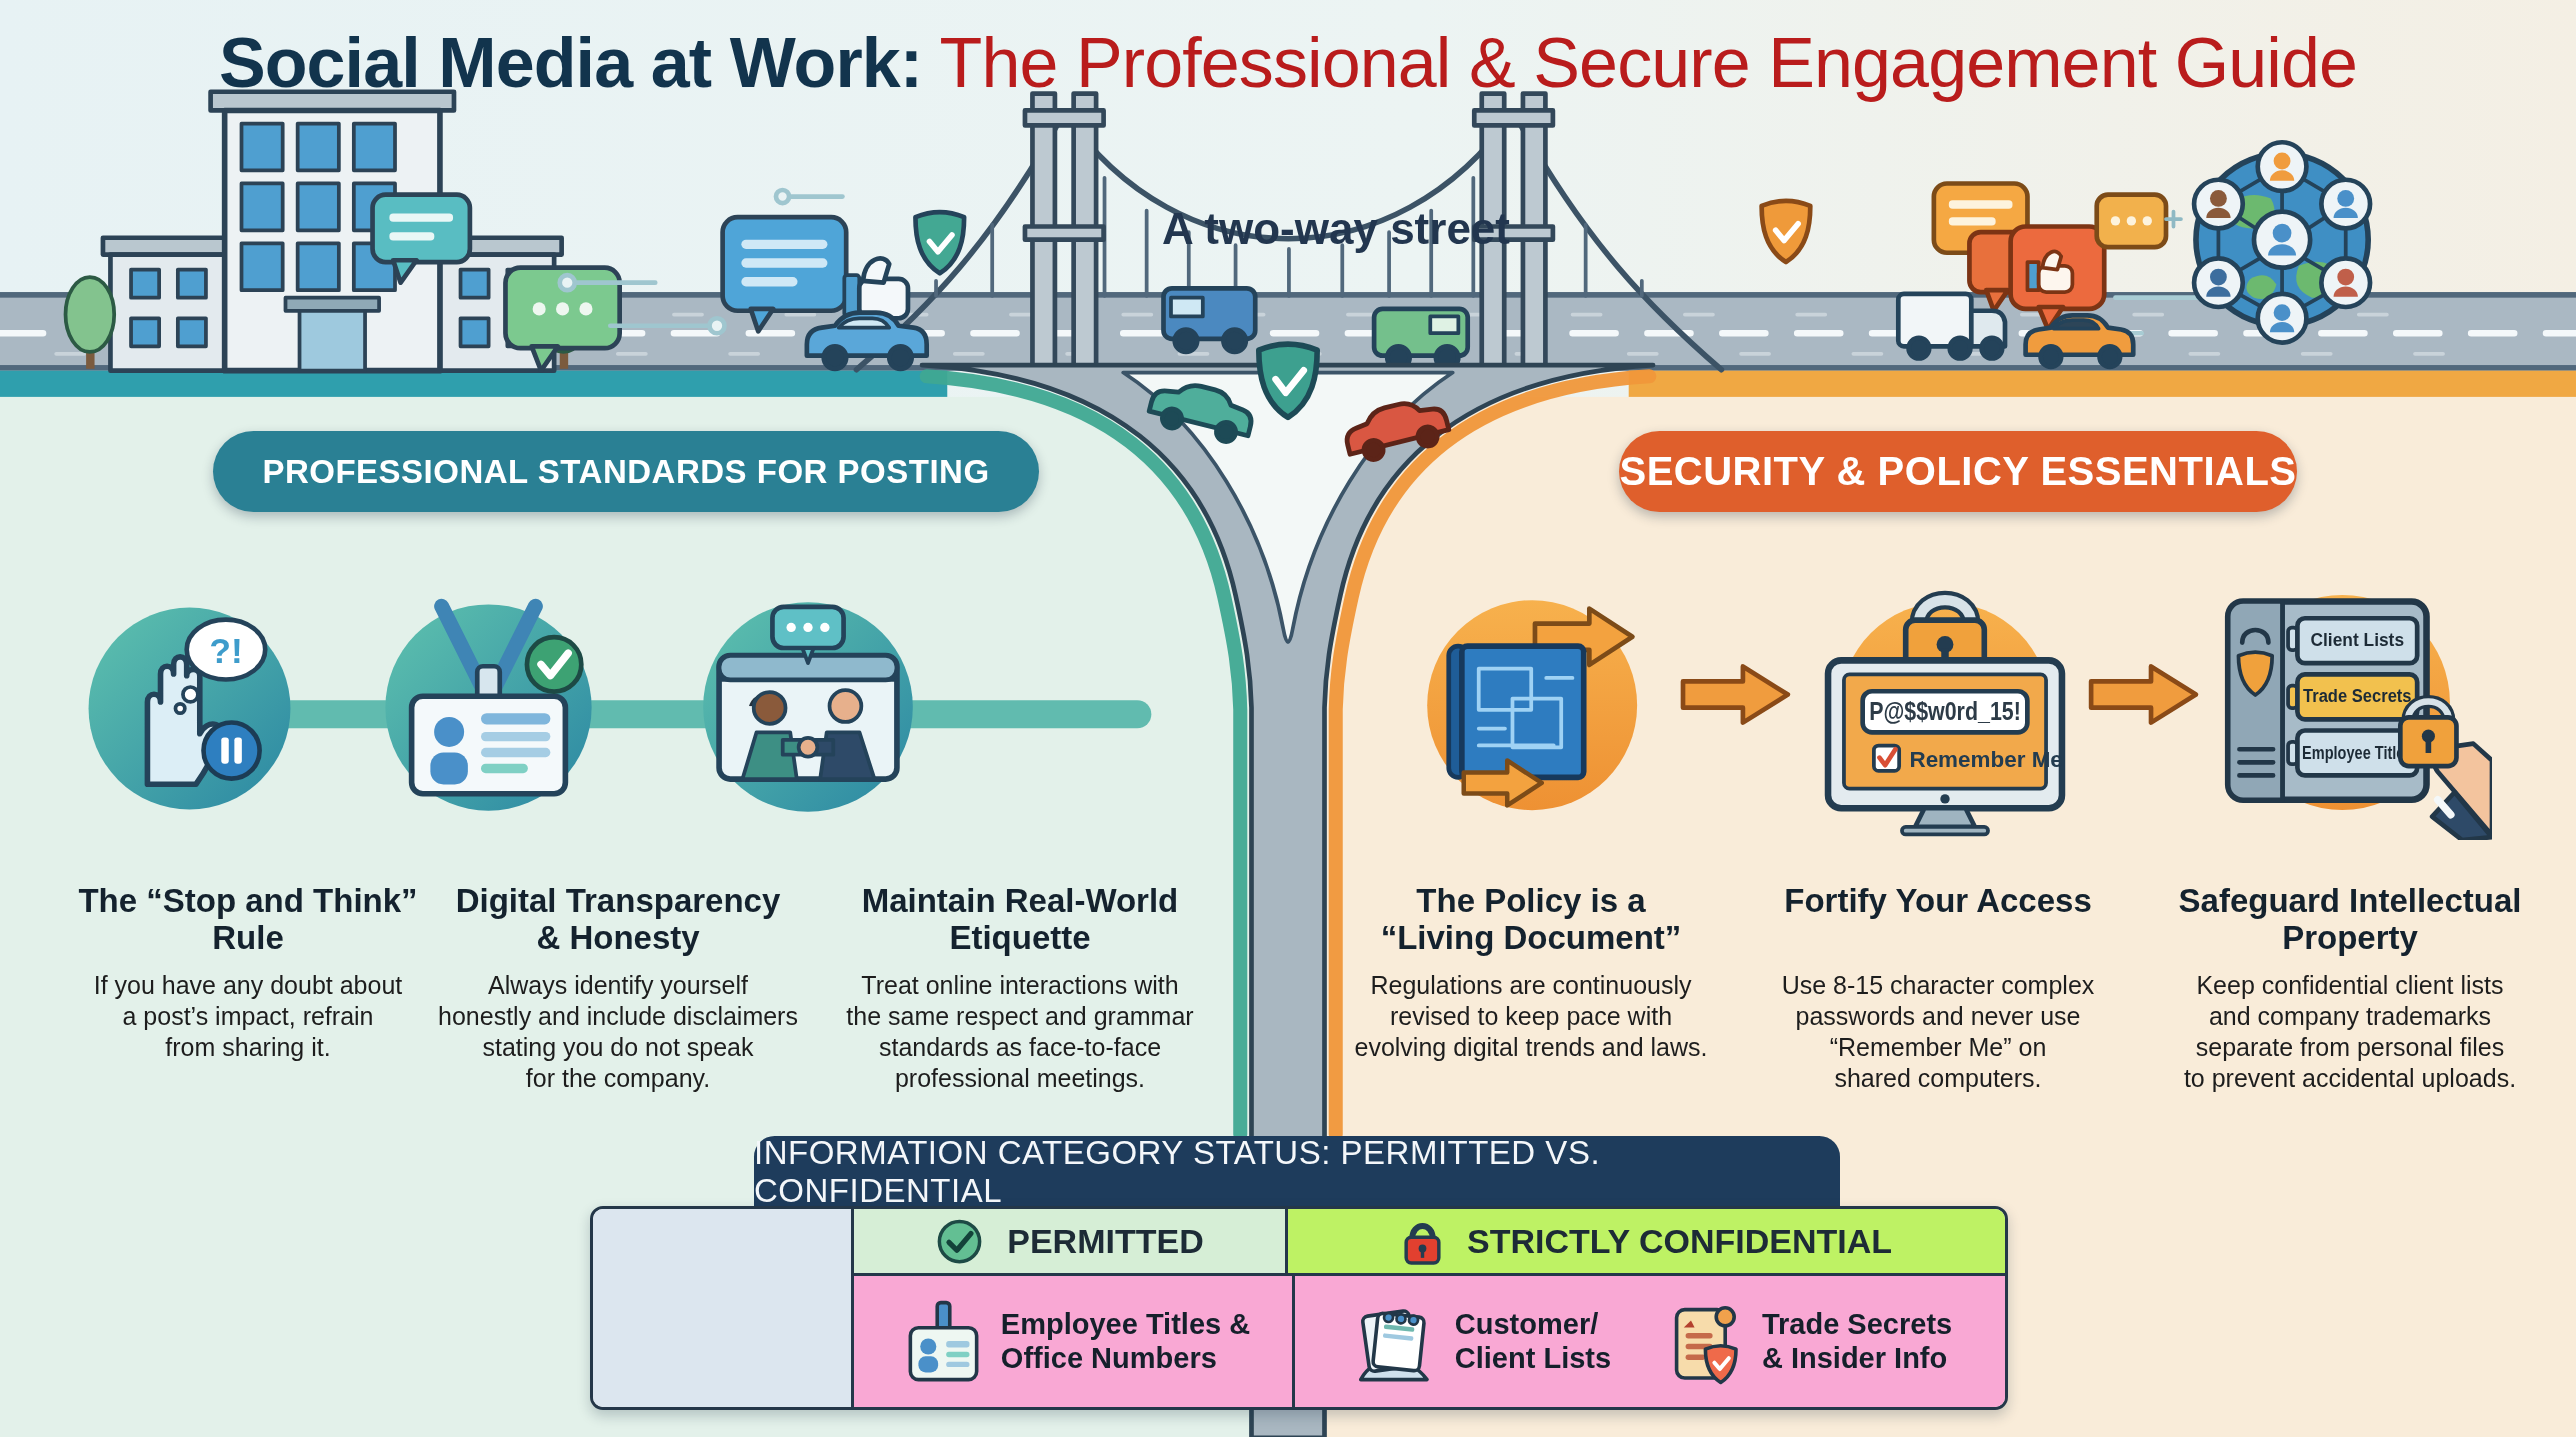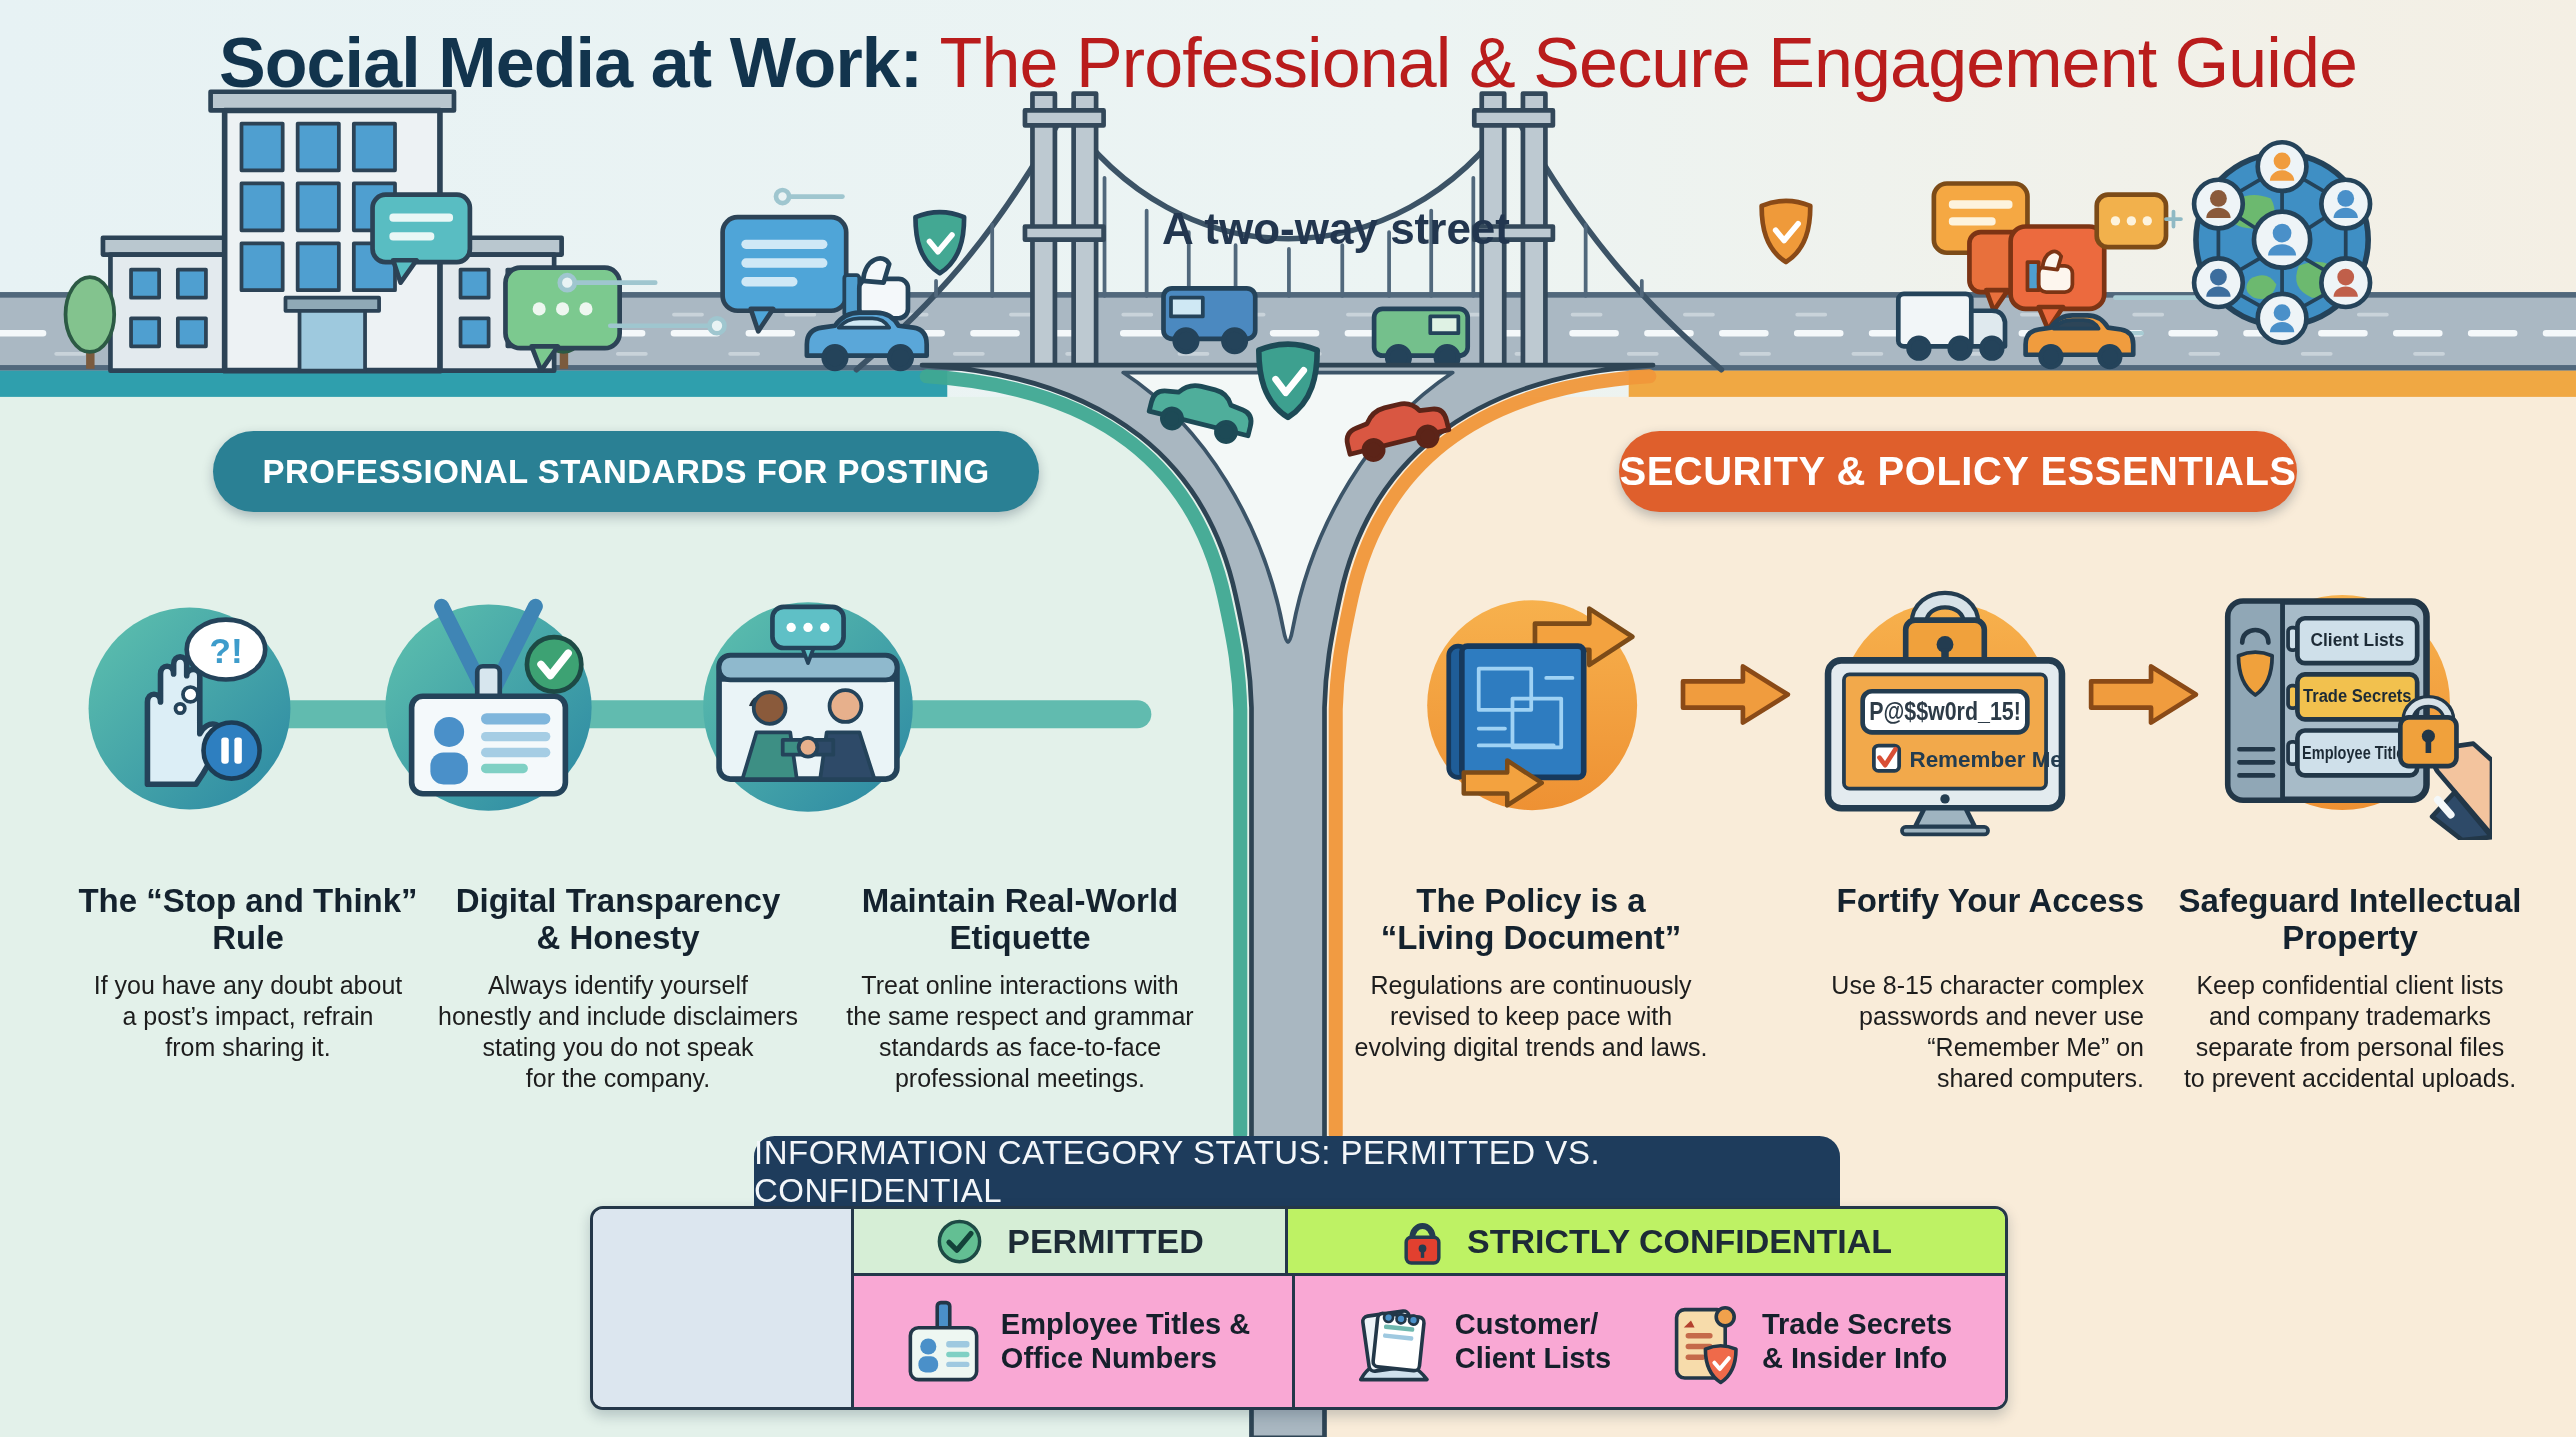--- a/index.html
+++ b/index.html
@@ -11,21 +11,21 @@
   .t2{font-weight:normal;color:#b91c1c;}
   .bridge-label{position:absolute;left:1130px;top:204px;width:412px;text-align:center;font-size:44px;font-weight:bold;color:#22364f;}
   .pill{position:absolute;display:flex;align-items:center;justify-content:center;color:#fff;font-weight:bold;border-radius:43px;letter-spacing:0.5px;box-shadow:0 4.7px 11.2px rgba(20,40,60,.28);}
   .pill-left{left:213px;top:431px;width:826px;height:81px;background:#2a8094;font-size:33px;}
   .pill-right{left:1619px;top:431px;width:678px;height:81px;background:#df5f2c;font-size:40px;}
   .icon{position:absolute;}
   .col{position:absolute;width:412px;text-align:center;color:#14222e;top:882px;}
   .col h3{margin:0 0 11.2px;font-size:33px;line-height:1.13;white-space:pre-line;min-height:77px;font-weight:bold;}
   .col p{margin:0;font-size:25px;line-height:1.24;white-space:pre-line;color:#1d1d1d;}
   .c1{left:42px;} .c2{left:412px;} .c3{left:814px;}
-  .c4{left:1325px;} .c5{left:1732px;text-align:right;} .c6{left:2144px;}
+  .c4{left:1325px;} .c5{left:1732px;} .c6{left:2144px;}
   .banner{position:absolute;left:754px;top:1136px;width:1086px;height:71px;background:#1e3c5c;border-radius:20.6px 20.6px 0 0;display:flex;align-items:center;justify-content:center;color:#f4f7fa;font-weight:normal;font-size:33px;letter-spacing:0.5px;}
   .table{position:absolute;left:590px;top:1206px;width:1412px;height:198px;background:#fdfdfa;border:3.7px solid #243749;border-radius:13px;display:flex;overflow:hidden;box-shadow:0 5.6px 13px rgba(20,40,60,.22);}
   .spacer{width:258px;background:#dce6ef;border-right:3.7px solid #243749;}
   .tmain{flex:1;display:flex;flex-direction:column;}
   .thead{display:flex;height:64px;border-bottom:3.7px solid #243749;}
   .th{display:flex;align-items:center;justify-content:center;gap:23px;font-weight:bold;font-size:34px;color:#1d2b36;}
   .th-permitted{width:431px;background:#d6eed6;border-right:3.7px solid #243749;}
   .th-confidential{flex:1;background:#bef264;}
   .tbody{flex:1;display:flex;background:#f9a8d4;padding-left:7px;}
   .td-permitted{width:431px;border-right:3.7px solid #243749;display:flex;align-items:center;justify-content:center;}

